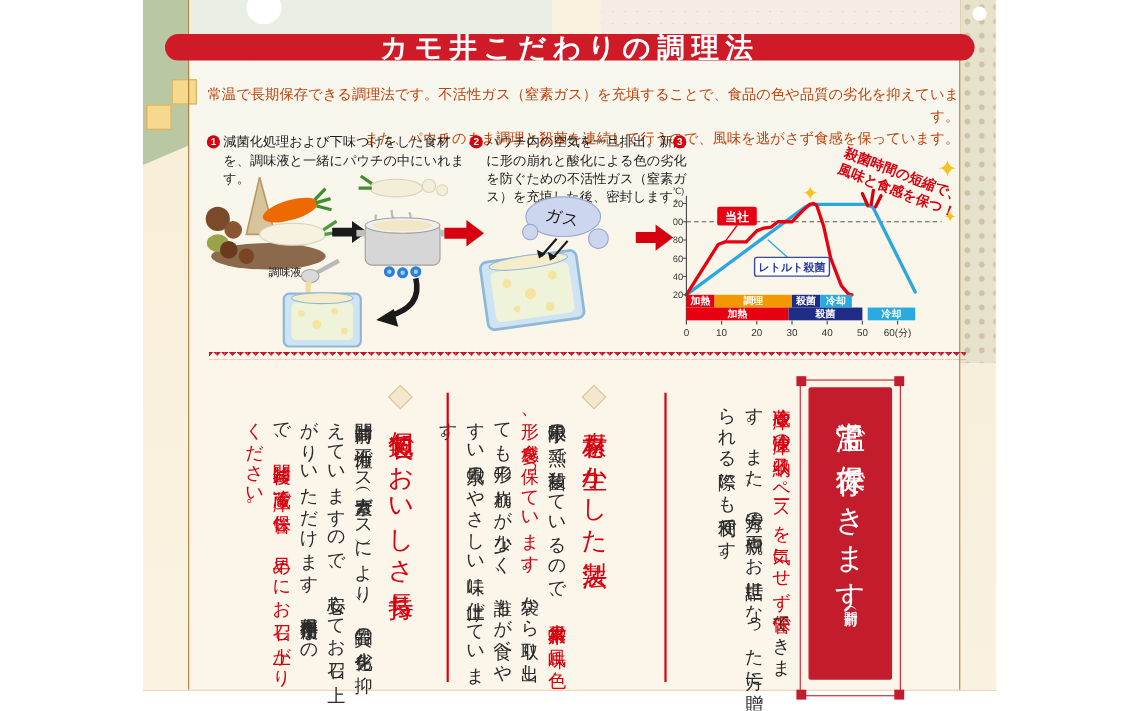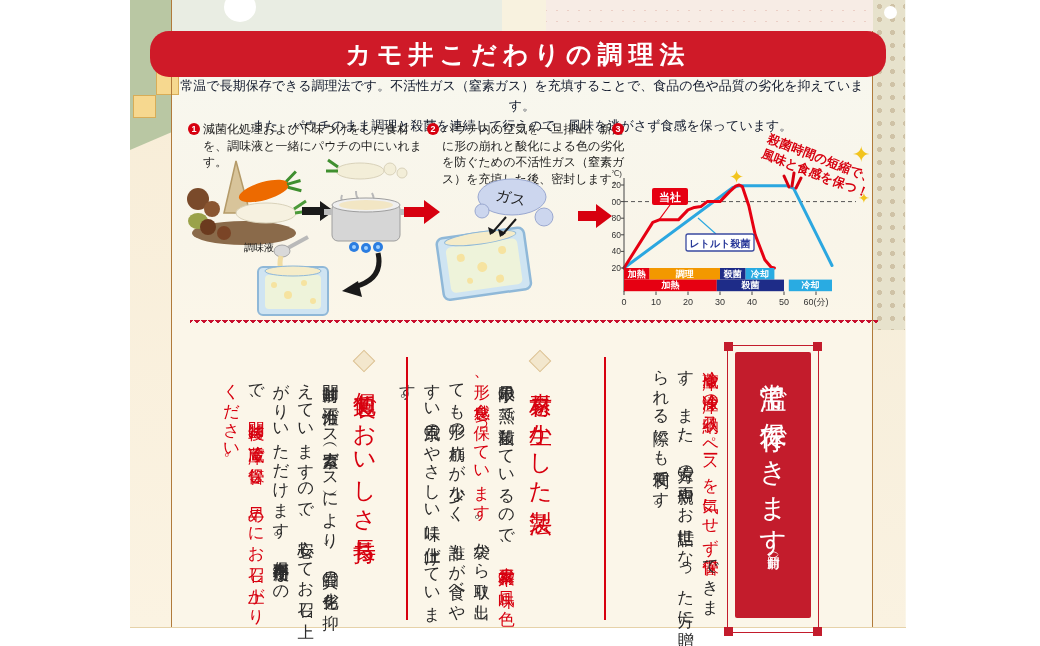--- a/index.html
+++ b/index.html
@@ -22,24 +22,24 @@
   .white-dot{width:13px;height:13px;border-radius:50%;background:#fff;}
   
   .band-sage{left:172px;top:0;width:330px;height:31px;background:#e9ede3;}
   .band-cream{left:502px;top:0;width:44px;height:31px;background:#f8f2df;}
   .band-pink{left:546px;top:0;width:327px;height:31px;background-color:#f7ece5;
     background-image:linear-gradient(45deg,rgba(226,185,173,.55) 1px,rgba(0,0,0,0) 1px),
                      linear-gradient(-45deg,rgba(226,185,173,.55) 1px,rgba(0,0,0,0) 1px);
     background-size:11px 11px;}
   .white-ellipse{left:224px;top:-8px;width:32px;height:30px;border-radius:50%;background:#fff;}
   
-  .header-banner{left:150px;top:31px;width:736px;height:46px;background:#cf1a28;border-radius:19px;
+  .header-banner{left:150px;top:31px;width:736px;height:24px;background:#cf1a28;border-radius:19px;
     display:flex;align-items:center;justify-content:center;}
   .header-banner span{color:#fff;font-size:25px;font-weight:bold;letter-spacing:6px;}
-  .intro{left:172px;top:76px;width:700px;text-align:center;font-size:13px;line-height:1.55;color:#0f172a;}
+  .intro{left:172px;top:76px;width:700px;text-align:right;font-size:13px;line-height:1.55;color:#c2410c;}
   
   .step{font-size:12px;line-height:1.38;color:#1c1c1c;padding-left:15px;position:absolute;}
   .badge{position:absolute;left:0;top:2px;width:12px;height:12px;border-radius:50%;background:#d7000f;color:#fff;
     font-family:"Liberation Sans","DejaVu Sans",sans-serif;font-size:9px;font-weight:bold;text-align:center;line-height:12px;}
   .step1{left:188px;top:121px;width:228px;}
   .step2{left:427px;top:121px;width:186px;}
   .step3{left:612px;top:121px;width:268px;}
   
   .chart-wrap{left:612px;top:166px;width:252px;height:144px;}
   .chart-wrap svg{font-family:"Liberation Sans","DejaVu Sans",sans-serif;}

